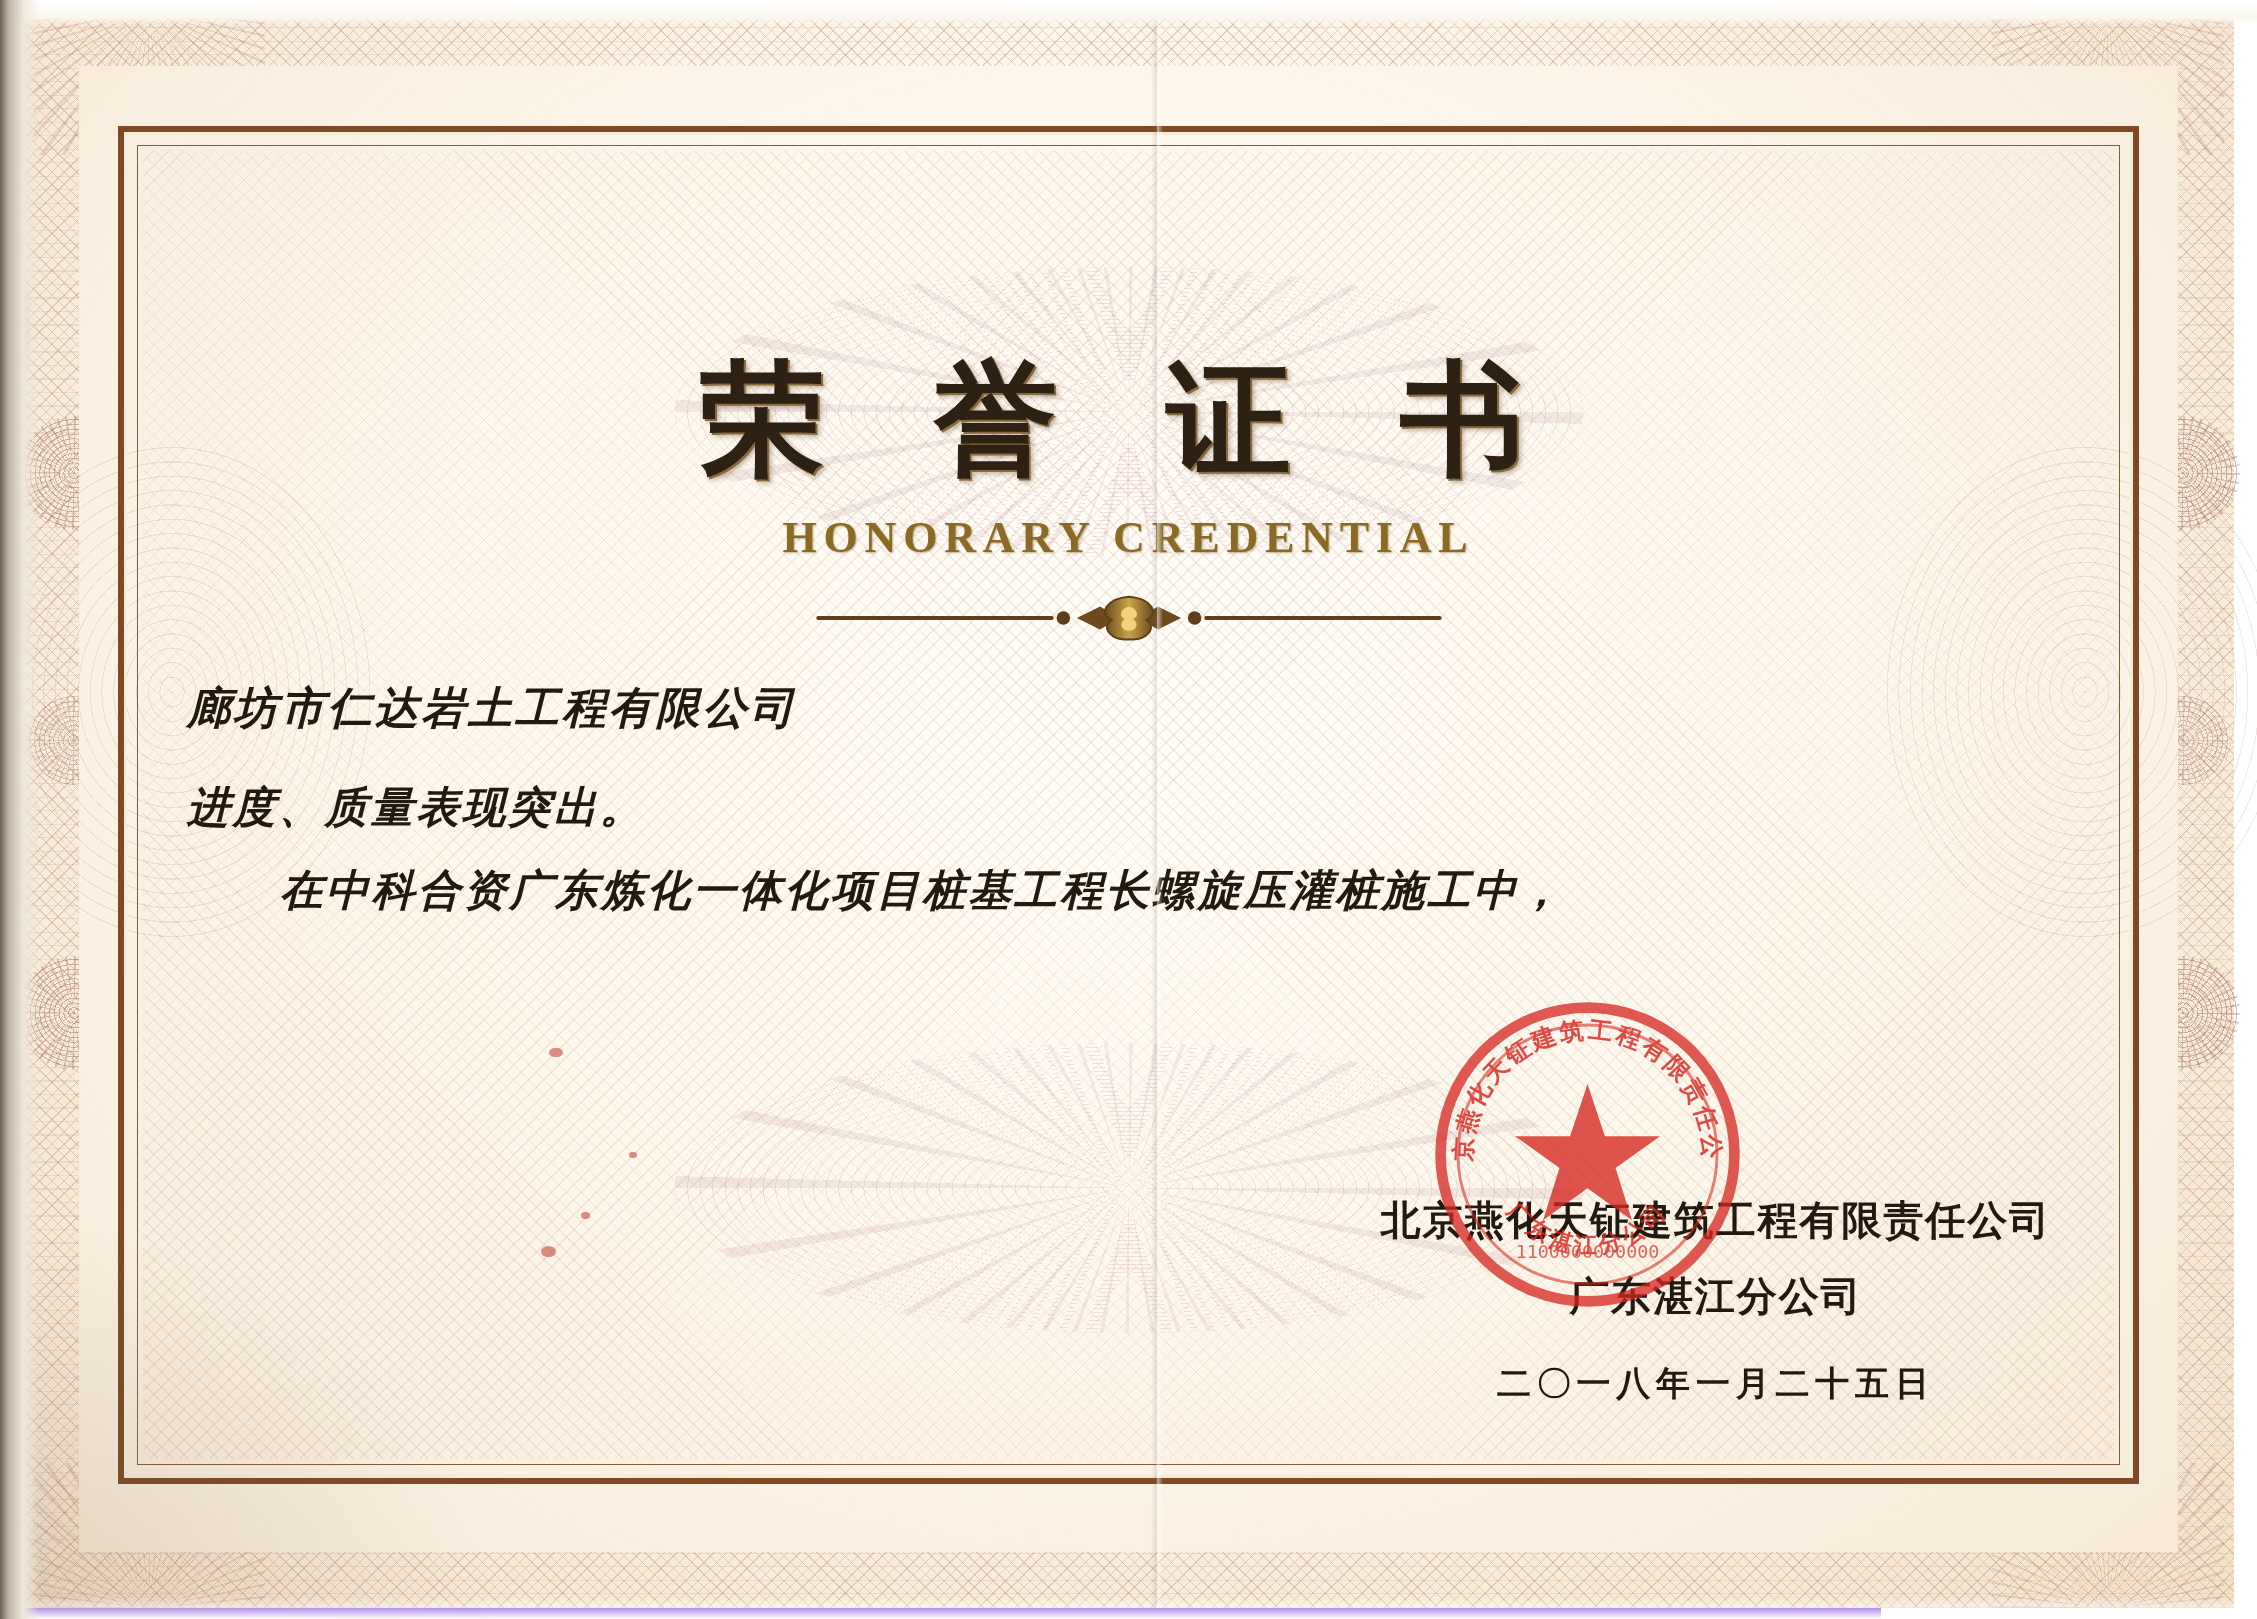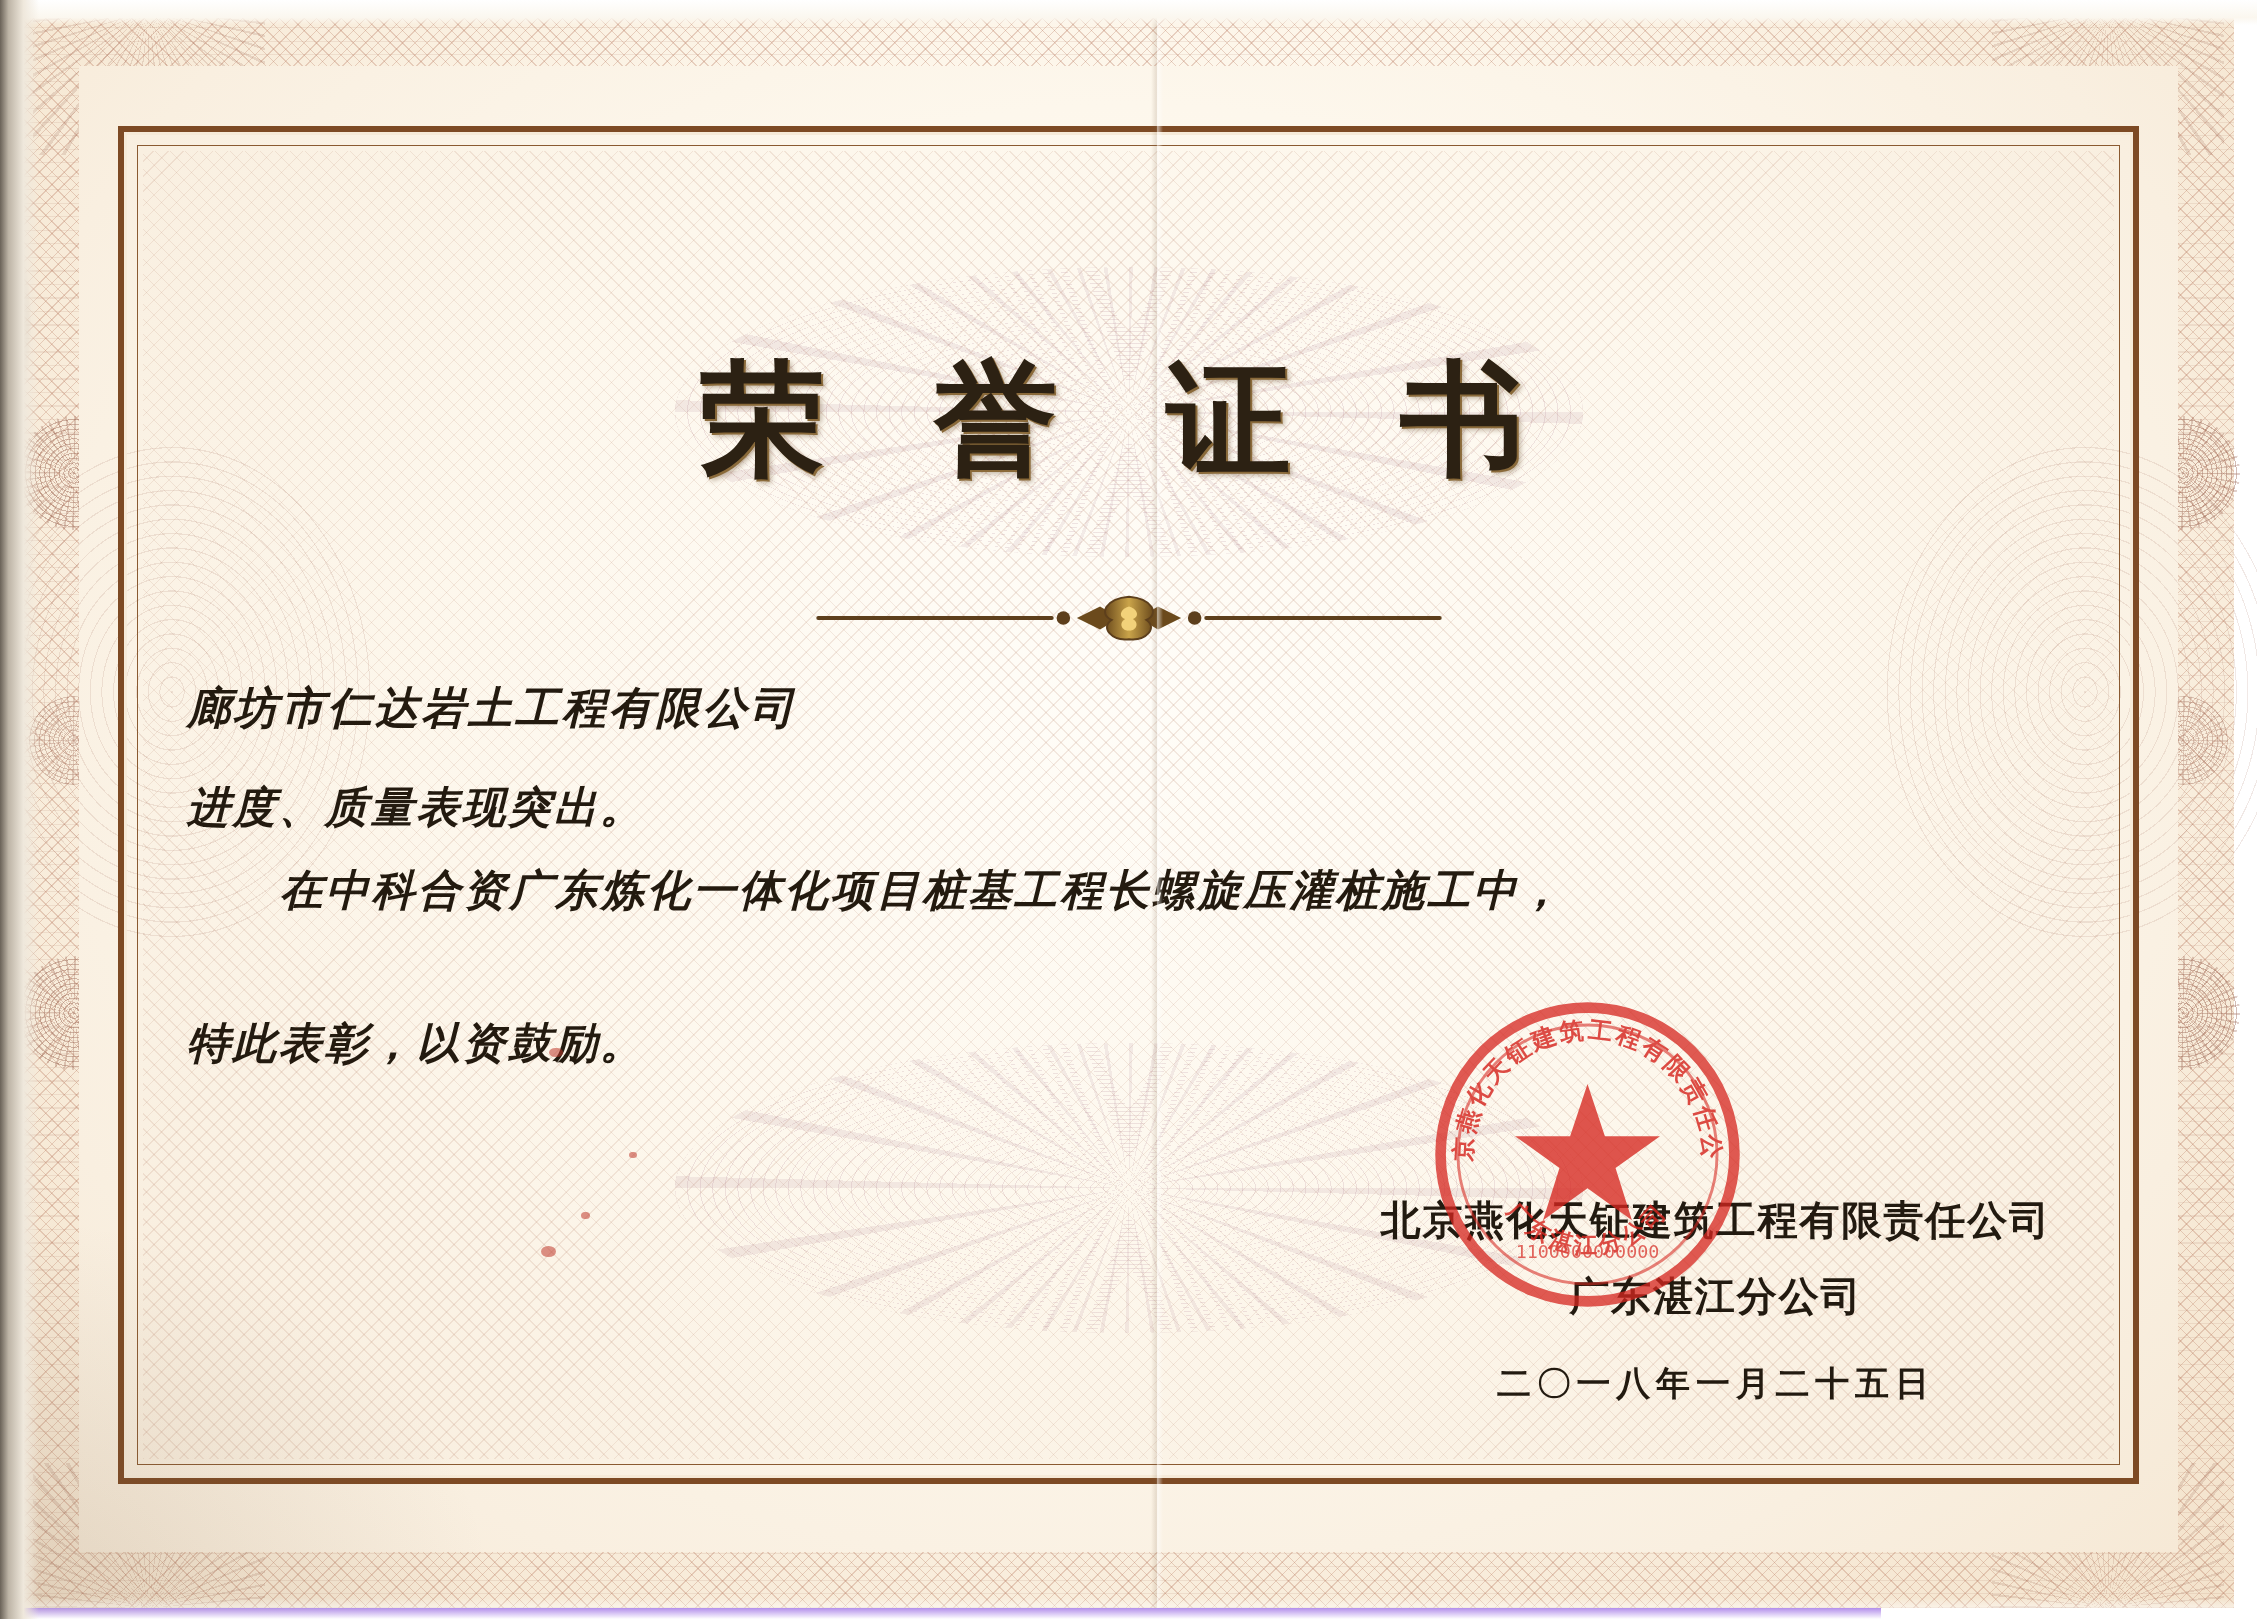--- a/index.html
+++ b/index.html
@@ -306,20 +306,21 @@
 
     <div class="frame-outer"></div>
     <div class="frame-inner"></div>
 
     <div class="fold"></div>
 
     <div class="content">
 
       <div class="title-cn">荣 誉 证 书</div>
 
+      <div class="title-en">HONORARY  CREDENTIAL</div>
 
       <div class="divider">
         <svg width="637" height="58" viewBox="0 0 660 60" aria-hidden="true">
           <defs>
             <linearGradient id="gold" x1="0" x2="1">
               <stop offset="0" stop-color="#6b4a1c"></stop>
               <stop offset="0.5" stop-color="#caa44a"></stop>
               <stop offset="1" stop-color="#6b4a1c"></stop>
             </linearGradient>
           </defs>
@@ -331,21 +332,20 @@
           <path d="M384 30 L360 18 L340 30 L360 42 Z" fill="#6b4a1c"></path>
           <path d="M330 8 C306 10 298 26 312 32 C300 40 312 54 330 52 C348 54 360 40 348 32 C362 26 354 10 330 8 Z" fill="url(#gold)" stroke="#5d3f1c" stroke-width="2"></path>
           <path d="M330 18 C322 20 318 28 326 31 C318 36 324 44 330 43 C336 44 342 36 334 31 C342 28 338 20 330 18 Z" fill="#f2d27a"></path>
         </svg>
       </div>
 
       <div class="body-text">
         <div class="line recipient">廊坊市仁达岩土工程有限公司</div>
         <div class="line">进度、质量表现突出。</div>
         <div class="line indent">在中科合资广东炼化一体化项目桩基工程长螺旋压灌桩施工中，</div>
-        <div class="line closing">特此表彰，以资鼓励。</div>
       </div>
 
       <div class="signature">
         <div class="sig-line1">北京燕化天钲建筑工程有限责任公司</div>
         <div class="sig-line2">广东湛江分公司</div>
         <div class="sig-date">二〇一八年一月二十五日</div>
       </div>
 
     </div>
 

